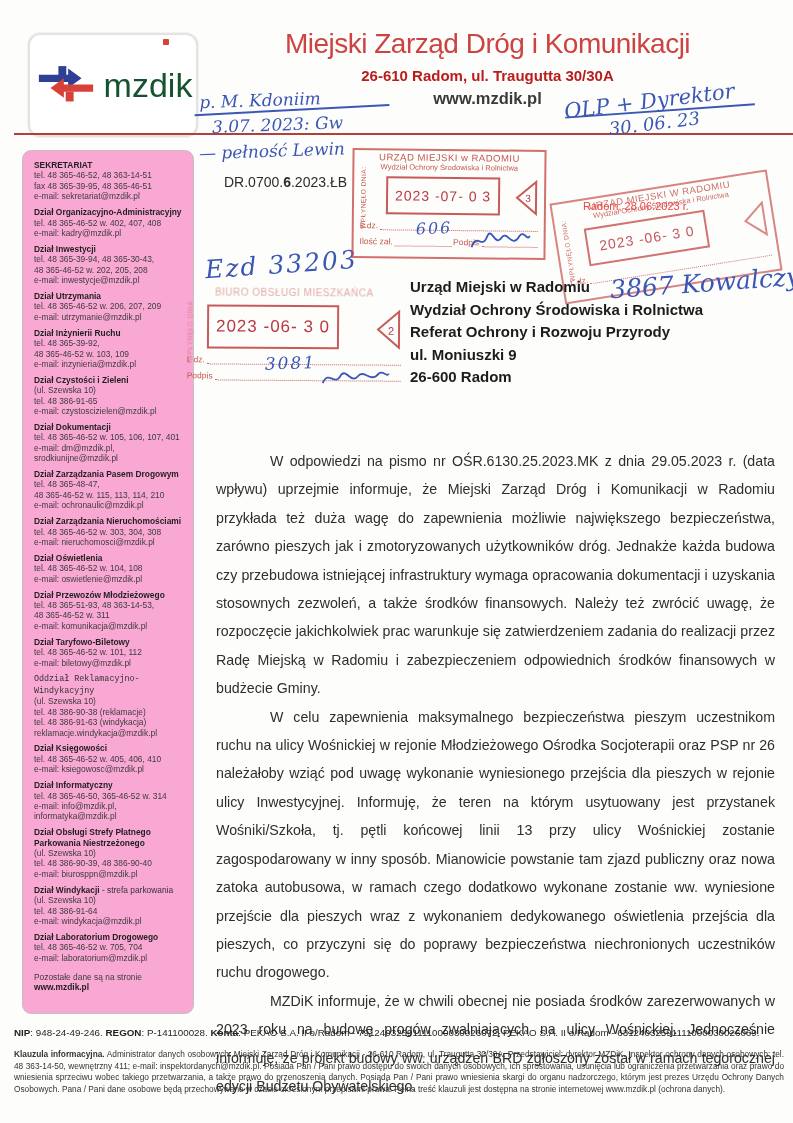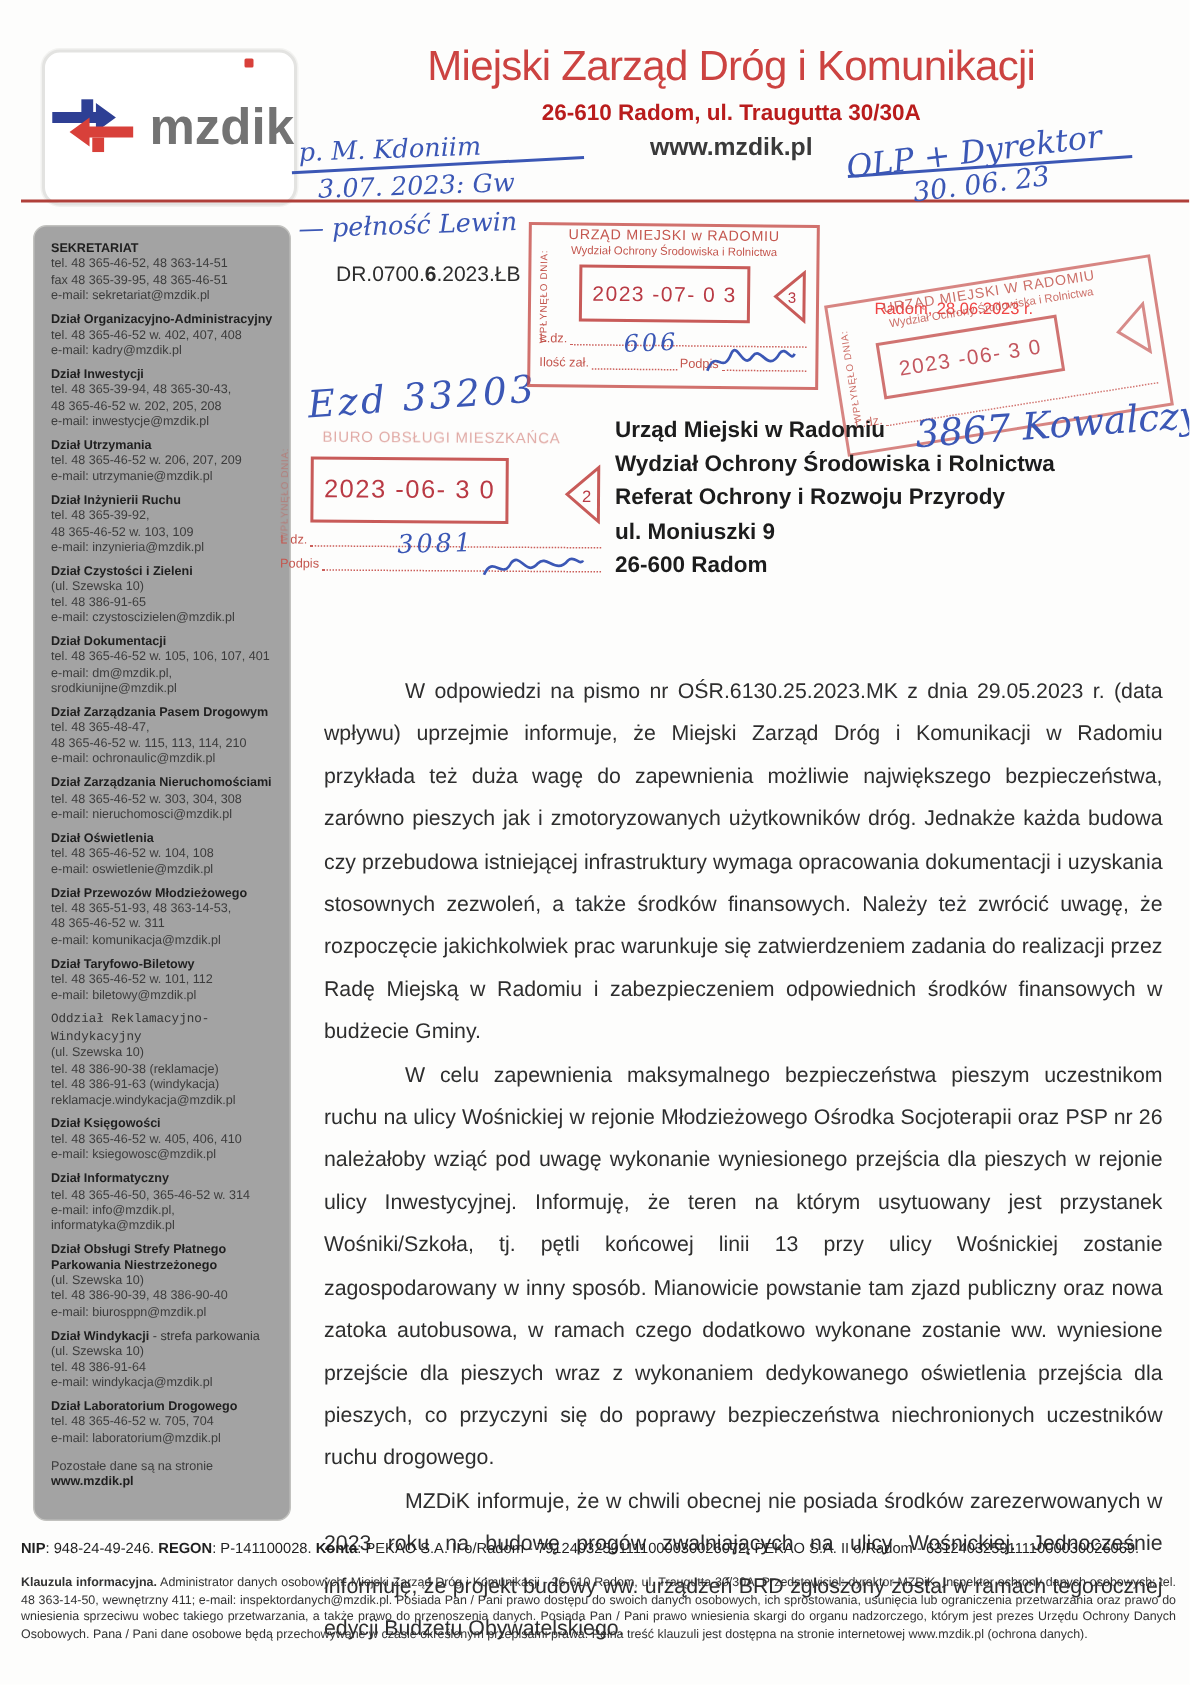--- a/index.html
+++ b/index.html
@@ -3,21 +3,21 @@
 <meta charset="utf-8">
 <style>
   html,body{margin:0;padding:0;}
   body{width:793px;height:1123px;background:#ffffff;font-family:"Liberation Sans",sans-serif;}
   .page{position:relative;width:793px;height:1123px;background:#fdfdfc;overflow:hidden;}
 
   
   .logo-box{position:absolute;left:28px;top:33px;width:166px;height:100px;background:#fff;
     border:2px solid #e3e3e1;border-radius:12px;box-shadow:0 0 0 1px #f2f2f0;
     display:flex;align-items:center;justify-content:center;gap:6px;}
-  .logo-text{font-size:34px;color:#737373;letter-spacing:0;position:relative;font-weight:bold;}
+  .logo-text{font-size:34px;color:#14532d;letter-spacing:0;position:relative;font-weight:normal;}
   .logo-idot{position:absolute;width:6px;height:6px;background:#d8403a;border-radius:1px;right:27px;top:4px;}
   .head-block{position:absolute;left:195px;top:28px;width:585px;text-align:center;}
   .org-title{font-size:28px;color:#cc4341;letter-spacing:-0.5px;white-space:nowrap;}
   .org-addr{font-size:15px;color:#b91c1c;font-weight:bold;margin-top:7px;}
   .org-www{font-size:16.5px;color:#3a3a3a;font-weight:bold;margin-top:5px;}
   .red-rule{position:absolute;left:14px;top:133px;width:779px;height:2px;background:#b0403a;}
 
   
   .hand{position:absolute;color:#3b57b5;font-family:"DejaVu Serif",serif;font-style:italic;}
   .hand-a1{left:200px;top:86px;font-size:17px;transform:rotate(-2deg);line-height:26px;}
@@ -67,21 +67,21 @@
   
   .recipient{position:absolute;left:410px;top:276px;font-size:15px;font-weight:bold;color:#1c1c1c;
     line-height:22.5px;white-space:pre-line;z-index:5;}
 
   
   .letter-body{position:absolute;left:216px;top:447px;width:559px;color:#2e2e2e;}
   .letter-body p{margin:0;font-size:14.2px;line-height:28.4px;text-align:justify;text-indent:54px;}
 
   
   .sidebar{position:absolute;left:22px;top:150px;width:172px;height:864px;border:1.5px solid #c2c2bf;
-    border-radius:9px;padding:9px 7px 6px 11px;box-sizing:border-box;overflow:hidden;background:#a3a3a3;}
+    border-radius:9px;padding:9px 7px 6px 11px;box-sizing:border-box;overflow:hidden;background:#f9a8d4;}
   .dept{margin-bottom:5.5px;}
   .dept-title{font-size:8.4px;font-weight:bold;color:#1f1f1f;line-height:10.4px;}
   .dept-title.regular{font-weight:normal;color:#333;font-family:Liberation Mono, monospace;}
   .dept-title .suffix{font-weight:normal;color:#333;}
   .dept-lines{font-size:8.4px;color:#3c3c3c;line-height:10.4px;white-space:pre-line;}
   .sidebar-note{font-size:8.4px;color:#3c3c3c;margin-top:9px;}
   .sidebar-note b{color:#1f1f1f;}
 
   
   .footer-ids{position:absolute;left:14px;top:1027px;width:770px;font-size:9.8px;color:#1f1f1f;white-space:nowrap;}

